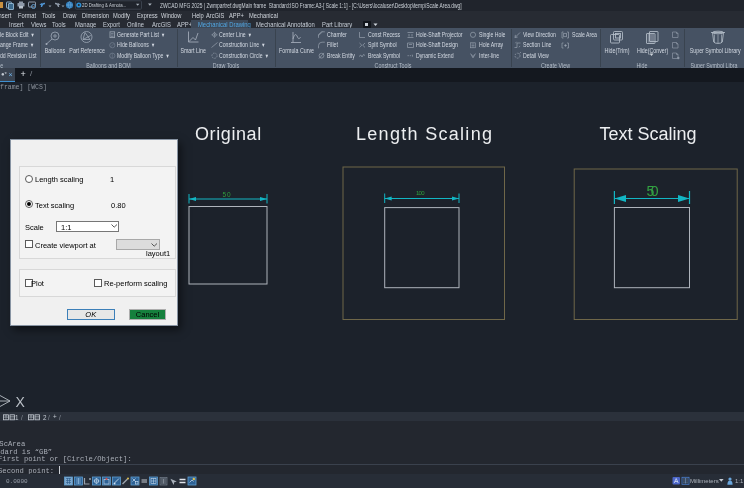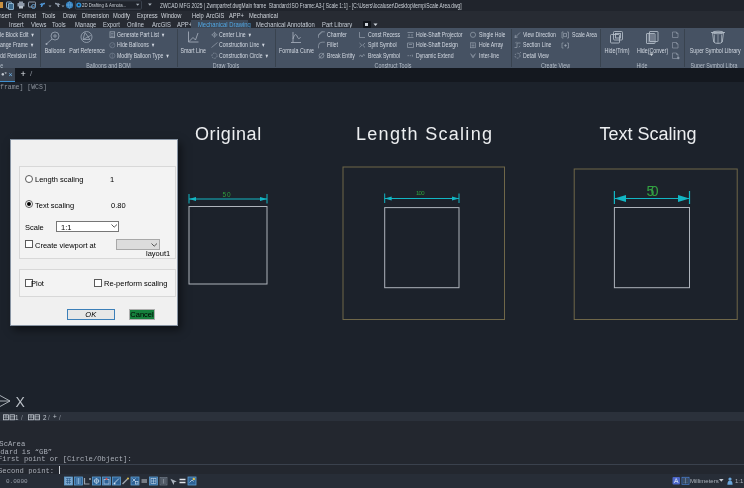--- a/index.html
+++ b/index.html
@@ -410,16 +410,16 @@
     </svg>
 
   <div class="cbox" style="left:14px;top:138.5px;"></div>
   <span class="dtext" style="left:20px;top:139px;">Plot</span>
   <div class="cbox" style="left:83px;top:138.5px;"></div>
   <span class="dtext" style="left:93px;top:139px;">Re-perform scaling</span>
 
   <div class="abs" style="left:56px;top:168.5px;width:47.5px;height:11.5px;background:#e7e7e7;border:1px solid #3c7fb8;box-sizing:border-box;display:flex;align-items:center;justify-content:center;">
     <span style="font-size:7.5px;color:#000;font-style:italic;">OK</span>
     </div>
-  <div class="abs" style="left:118px;top:168.5px;width:26px;height:11.5px;background:#15803d;border:1px solid #adadad;box-sizing:border-box;display:flex;align-items:center;justify-content:center;">
+  <div class="abs" style="left:118px;top:168.5px;width:37px;height:11.5px;background:#15803d;border:1px solid #adadad;box-sizing:border-box;display:flex;align-items:center;justify-content:center;">
     <span style="font-size:7.5px;color:#000;">Cancel</span>
     </div>
 </div>
 
 </body></html>

